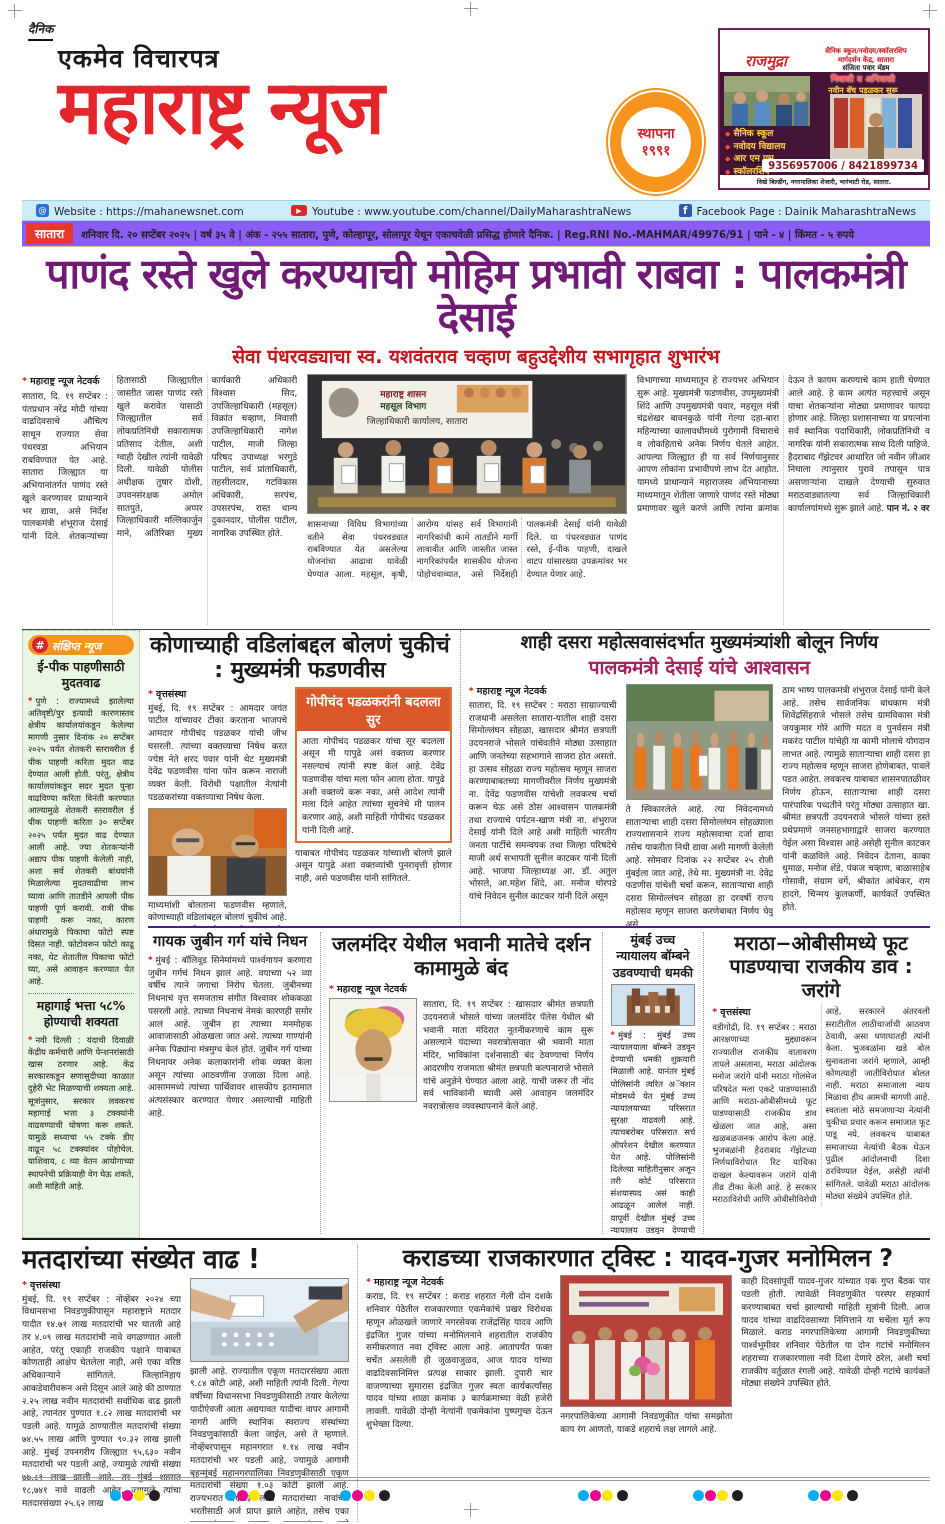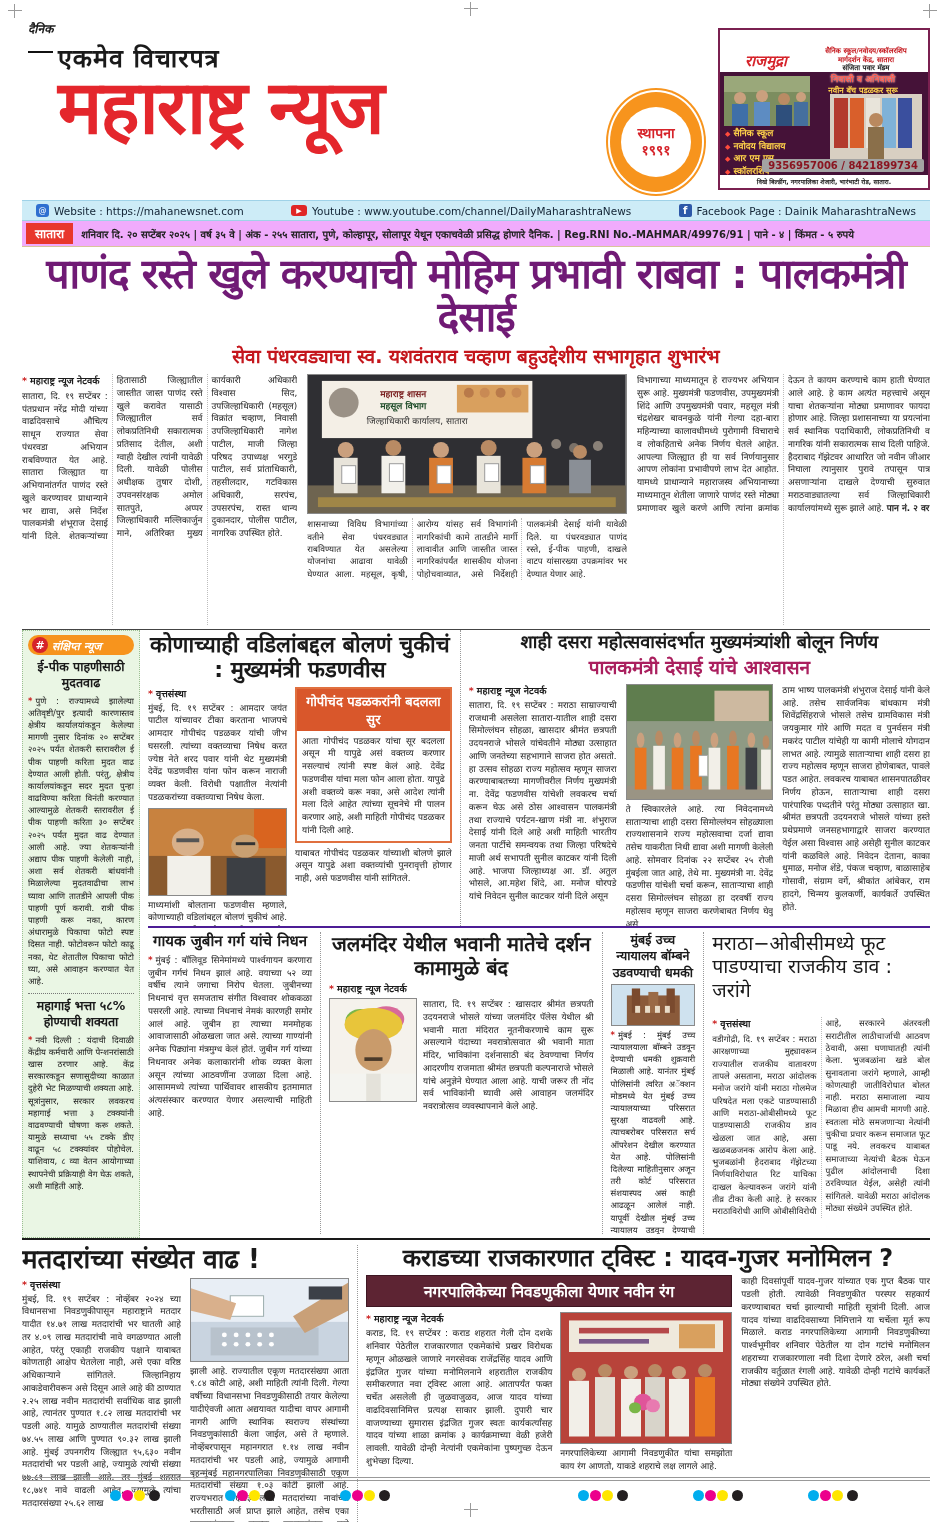--- a/index.html
+++ b/index.html
@@ -7,49 +7,49 @@
   .page { position:relative; width:945px; height:1524px; margin:0 auto; background:#fff; color:#1a1a1a; overflow:hidden; }
   .inner { position:absolute; left:22px; right:15px; top:26px; }
 
   
   .cross { position:absolute; width:14px; height:14px; }
   .cross::before { content:""; position:absolute; left:0; right:0; top:6px; height:1px; background:#9a9a9a; }
   .cross::after { content:""; position:absolute; top:0; bottom:0; left:6px; width:1px; background:#9a9a9a; }
 
   
   .header { position:relative; height:172px; }
-  .ed-label { position:absolute; left:6px; top:-6px; font-size:12px; font-weight:bold; font-style:italic; border-bottom:2px solid #111; padding-bottom:14px; }
+  .ed-label { position:absolute; left:6px; top:-6px; font-size:12px; font-weight:bold; font-style:italic; border-bottom:2px solid #111; padding-bottom:2px; }
   .tagline { position:absolute; left:36px; top:14px; font-size:25px; font-weight:bold; letter-spacing:1px; }
   .mast-title { position:absolute; left:36px; top:44px; font-size:74px; font-weight:800; color:#e4262c; letter-spacing:-2px; line-height:1.0; }
   .badge { position:absolute; left:588px; top:66px; width:92px; height:100px; border-radius:50%; background:#f7941d; display:flex; align-items:center; justify-content:center; box-shadow:0 0 0 2px #fff, 0 0 0 4px #f7941d; }
   .badge-inner { width:70px; height:70px; border-radius:50%; background:#fff; color:#d6232a; font-weight:bold; font-size:14px; line-height:1.25; display:flex; flex-direction:column; align-items:center; justify-content:center; }
 
   
   .ad { position:absolute; right:0; top:2px; width:212px; height:162px; background:#451238; border:2px solid #7a2050; }
   .ad-top { height:42px; background:#fff; display:flex; padding:18px 4px 0 4px; }
   .ad-brand { width:42%; color:#d6232a; font-weight:800; font-style:italic; font-size:15px; align-self:center; text-align:center; }
   .ad-toplines { width:58%; color:#c4161c; font-weight:bold; font-size:7px; line-height:1.25; text-align:center; align-self:center; }
   .ad-toplines .blk { color:#222; font-weight:bold; }
   .ad-photo1 { position:absolute; left:4px; top:46px; }
   .ad-photo2 { position:absolute; right:6px; top:64px; }
   .ad-notes { position:absolute; right:6px; top:44px; width:118px; text-align:center; color:#ffd24a; font-weight:bold; font-size:8px; line-height:1.3; }
   .ad-notes .n1 { color:#ff5b4d; font-size:9px; text-shadow:0 0 2px #fff; }
-  .ad-list { position:absolute; left:5px; top:98px; }
+  .ad-list { position:absolute; left:5px; top:98px;text-decoration:underline; }
   .ad-item { color:#ffd24a; font-weight:bold; font-size:9px; line-height:11.5px; white-space:nowrap; }
   .ad-item::before { content:"◆"; color:#ff4b3c; font-size:7px; margin-right:3px; }
-  .ad-phone { position:absolute; right:4px; bottom:16px; background:#a3a3a3; color:#8a1520; font-weight:800; font-size:10px; padding:1px 6px; border-radius:2px; }
+  .ad-phone { position:absolute; right:4px; bottom:16px; background:#ffffff; color:#8a1520; font-weight:800; font-size:10px; padding:1px 6px; border-radius:2px; }
   .ad-addr { position:absolute; left:0; right:0; bottom:0; background:#fff; color:#222; font-size:6.3px; font-weight:bold; text-align:center; padding:2px 1px; }
 
   
   .infobar { margin-top:2px; background:#cdecf7; border-top:1px solid #9fd2e8; border-bottom:1px solid #9fd2e8; display:flex; align-items:center; justify-content:space-between; padding:3px 14px; font-size:10.5px; color:#123; }
   .info-item { display:flex; align-items:center; gap:5px; }
   .ic-web { width:13px; height:13px; border-radius:3px; background:#2f6fd0; color:#fff; font-size:8px; display:flex; align-items:center; justify-content:center; }
   .ic-yt { width:16px; height:11px; border-radius:3px; background:#e02626; color:#fff; font-size:7px; display:flex; align-items:center; justify-content:center; }
   .ic-fb { width:13px; height:13px; border-radius:2px; background:#2d58a8; color:#fff; font-weight:bold; font-size:10px; display:flex; align-items:flex-end; justify-content:center; line-height:12px; }
-  .dateline { background:#f0abfc; border-bottom:1px solid #d8c49a; display:flex; align-items:center; padding:2px 4px; font-size:10px; font-weight:bold; color:#222; }
+  .dateline { background:#8b5cf6; border-bottom:1px solid #d8c49a; display:flex; align-items:center; padding:2px 4px; font-size:10px; font-weight:bold; color:#222; }
   .city-chip { background:#e8372c; color:#fff; padding:2px 9px; font-size:12px; margin-right:8px; }
 
   
   .h-lead { margin-top:6px; font-size:41px; font-weight:800; text-align:center; line-height:1.05; letter-spacing:-1px; color:#701a75; }
   .sub-lead { margin-top:4px; text-align:center; font-size:19px; font-weight:bold; color:#c4161c; }
   .lead-row { display:flex; gap:10px; margin-top:5px; height:256px; overflow:hidden; border-bottom:1px solid #444; padding-bottom:4px; }
   .bt { font-size:8.8px; line-height:1.45; text-align:justify; color:#1c1c1c; }
   .cols2 { column-count:2; column-gap:9px; column-rule:1px dotted #bdbdbd; }
   .cols3 { column-count:3; column-gap:9px; column-rule:1px dotted #bdbdbd; }
   .byline { font-weight:bold; font-size:9.5px; margin-bottom:2px; }
@@ -89,21 +89,21 @@
   .band3 { display:flex; height:306px; padding-top:4px; overflow:hidden; }
   .b3 { overflow:hidden; }
   .b3 + .b3 { border-left:1px dotted #999; padding-left:8px; }
   .zubin { width:22%; padding-right:8px; }
   .jalmandir { width:36%; padding-right:8px; }
   .court { width:13%; padding-right:8px; }
   .jarange { width:29%; }
   .h-z { font-size:15px; font-weight:800; text-align:center; line-height:1.25; margin-bottom:3px; }
   .h-j { font-size:20px; font-weight:800; text-align:center; line-height:1.2; margin-bottom:2px; }
   .h-c { font-size:12.5px; font-weight:800; text-align:center; line-height:1.3; margin-bottom:3px; }
-  .h-jr { font-size:19.5px; font-weight:400; text-align:left; line-height:1.2; margin-bottom:15px; }
+  .h-jr { font-size:19.5px; font-weight:700; text-align:center; line-height:1.2; margin-bottom:3px; }
   .jm-flex { display:flex; gap:6px; margin:3px 0; }
 
   .band4 { display:flex; height:284px; border-top:2px solid #1a1a1a; padding-top:5px; overflow:hidden; }
   .voters { width:37%; padding-right:8px; border-right:1px dotted #999; overflow:hidden; }
   .karad { width:63%; padding-left:8px; overflow:hidden; }
   .h-v { font-size:26px; font-weight:800; line-height:1.1; margin-bottom:4px; }
   .h-k { font-size:24px; font-weight:800; text-align:center; line-height:1.1; margin-bottom:4px; }
   .v-flex { display:flex; gap:9px; }
   .v-col { width:50%; overflow:hidden; }
   .k-banner { background:#5d2433; color:#fff; font-weight:bold; font-size:15.5px; text-align:center; padding:4px 2px; border:1px solid #3d1622; margin-bottom:5px; }
@@ -432,21 +432,20 @@
             </svg>
             <div class="bt" style="margin-top:3px;">झाली आहे. राज्यातील एकूण मतदारसंख्या आता ९.८४ कोटी आहे, अशी माहिती त्यांनी दिली. गेल्या वर्षीच्या विधानसभा निवडणुकीसाठी तयार केलेल्या यादीऐवजी आता अद्ययावत यादीचा वापर आगामी नागरी आणि स्थानिक स्वराज्य संस्थांच्या निवडणुकांसाठी केला जाईल, असे ते म्हणाले. नोव्हेंबरपासून महानगरात १.१४ लाख नवीन मतदारांची भर पडली आहे, ज्यामुळे आगामी बृहन्मुंबई महानगरपालिका निवडणुकीसाठी एकूण मतदारांची संख्या १.०३ कोटी झाली आहे. राज्यभरात १६.८३ लाख मतदारांच्या नावांच्या भरतीसाठी अर्ज प्राप्त झाले आहेत, तसेच एका मतदारसंघातून दुसऱ्या मतदारसंघात नावे बदलण्यासाठी सुमारे १.९७ लाख अर्ज आले आहेत. छाननीनंतर, १४.७१ लाख नवीन नावे मंजूर करण्यात आली आणि ४.०९ लाख मतदार वगळण्यात आले, अशी माहिती अधिकाऱ्याने दिली आहे.</div>
           </div>
         </div>
       </div>
 
       <div class="karad">
         <div class="h-k">कराडच्या राजकारणात ट्विस्ट : यादव-गुजर मनोमिलन ?</div>
         <div class="k-flex">
           <div class="k-main">
-            <div class="k-banner">नगरपालिकेच्या निवडणुकीला येणार नवीन रंग</div>
             <div class="k-sub">
               <div class="k-l">
                 <div class="byline"><span class="star">*</span><span>महाराष्ट्र न्यूज नेटवर्क</span></div>
                 <div class="bt">कराड, दि. १९ सप्टेंबर : कराड शहरात गेली दोन दशके शनिवार पेठेतील राजकारणात एकमेकांचे प्रखर विरोधक म्हणून ओळखले जाणारे नगरसेवक राजेंद्रसिंह यादव आणि इंद्रजित गुजर यांच्या मनोमिलनाने शहरातील राजकीय समीकरणात नवा ट्विस्ट आला आहे. आतापर्यंत फक्त चर्चेत असलेली ही जुळवाजुळव, आज यादव यांच्या वाढदिवसानिमित्त प्रत्यक्ष साकार झाली. दुपारी चार वाजण्याच्या सुमारास इंद्रजित गुजर स्वतः कार्यकर्त्यांसह यादव यांच्या शाळा क्रमांक ३ कार्यक्रमाच्या वेळी हजेरी लावली. यावेळी दोन्ही नेत्यांनी एकमेकांना पुष्पगुच्छ देऊन शुभेच्छा दिल्या.</div>
               </div>
               <div class="k-m">
                 <svg class="photo-frame" height="132" viewBox="0 0 170 140" preserveAspectRatio="none">
                   <rect width="170" height="140" fill="#b8433a"></rect>
                   <rect x="8" y="8" width="154" height="34" fill="#efe9dc"></rect>
                   <rect x="18" y="16" width="90" height="6" fill="#b5484a"></rect>

